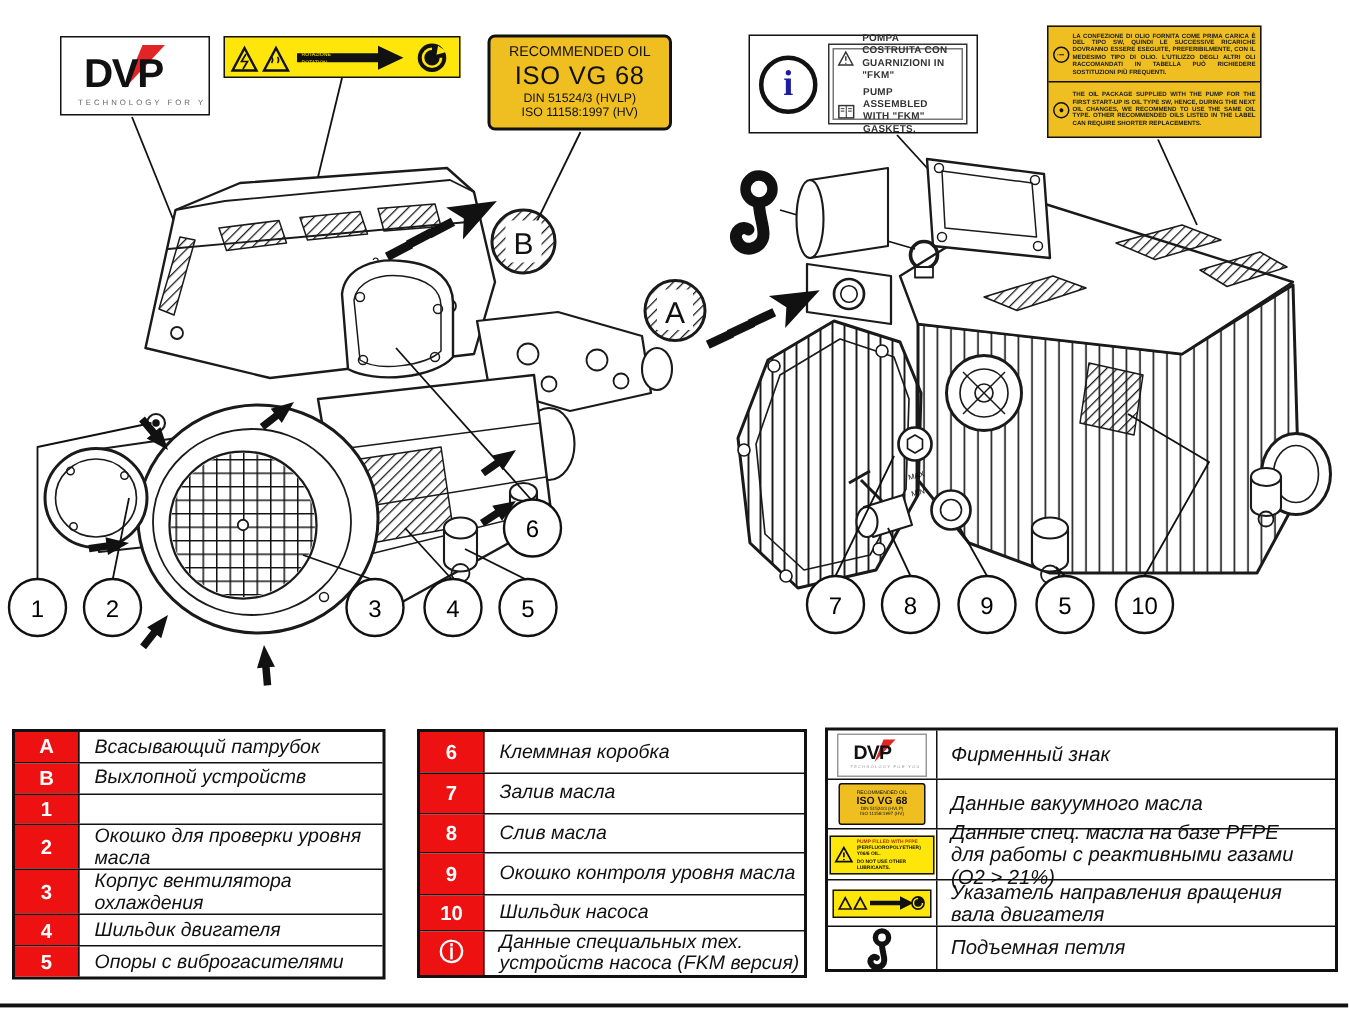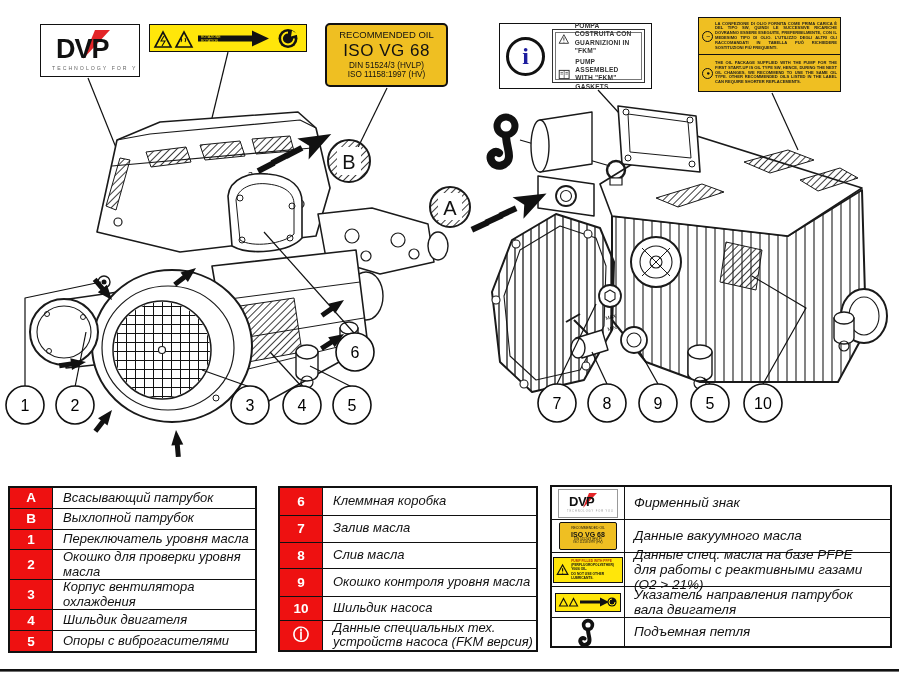--- a/index.html
+++ b/index.html
@@ -377,25 +377,24 @@
     </div>
   </div>
 
   <div class="tbl" style="left:8px;top:486px;width:249px;height:167px;">
     <div class="trow" style="flex:1">
         <div class="kcell">A</div>
         <div class="dcell">Всасывающий патрубок</div>
       </div>
     <div class="trow" style="flex:1">
         <div class="kcell">B</div>
-        <div class="dcell">Выхлопной патрубок</div>
+        <div class="dcell">Выхлопной устройств</div>
       </div>
     <div class="trow" style="flex:1">
         <div class="kcell">1</div>
-        <div class="dcell">Переключатель уровня масла</div>
       </div>
     <div class="trow" style="flex:1">
         <div class="kcell">2</div>
         <div class="dcell">Окошко для проверки уровня масла</div>
       </div>
     <div class="trow" style="flex:1">
         <div class="kcell">3</div>
         <div class="dcell">Корпус вентилятора охлаждения</div>
       </div>
     <div class="trow" style="flex:1">
@@ -482,21 +481,21 @@
         <div class="rot-mini">
           <svg width="60" height="14" viewBox="0 0 60 14">
             <path d="M1.5,11 L5.5,3.5 L9.5,11 Z" fill="none" stroke="#111" stroke-width="1.1"></path>
             <path d="M11.5,11 L15.5,3.5 L19.5,11 Z" fill="none" stroke="#111" stroke-width="1.1"></path>
             <path d="M22,5.5 h20 v-3 l9,4.5 l-9,4.5 v-3 h-20 Z" fill="#111"></path>
             <circle cx="54" cy="7" r="4.6" fill="#111"></circle>
             <path d="M54,4 a3,3 0 1 0 3,3" fill="none" stroke="#ffe60a" stroke-width="1"></path>
           </svg>
         </div>
       </div>
-      <div class="dcell">Указатель направления патрубок вала двигателя</div>
+      <div class="dcell">Указатель направления вращения вала двигателя</div>
     </div>
     <div class="trow" style="flex:1">
       <div class="icell">
         <svg width="22" height="28" viewBox="0 0 22 28">
           <g fill="none" stroke="#111" stroke-linecap="round">
             <circle cx="11" cy="7" r="4.4" stroke-width="3.6"></circle>
             <path d="M11,12.5 c0.5,5 1.5,6.5 1.5,9.5 c0,5 -7,7 -9,2 c-1,-3 2,-5 4,-3.5" stroke-width="4"></path>
           </g>
         </svg>
       </div>

